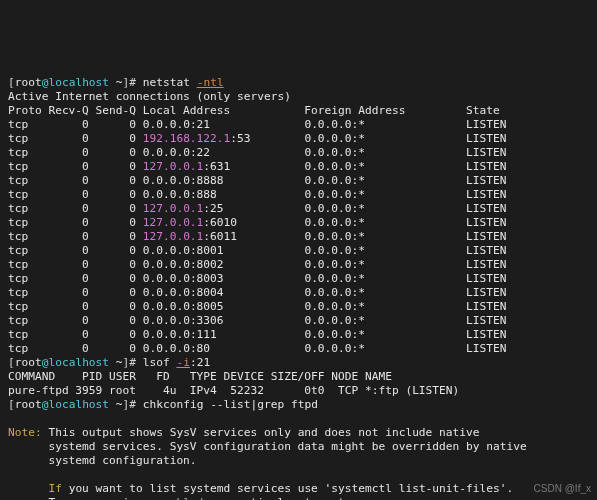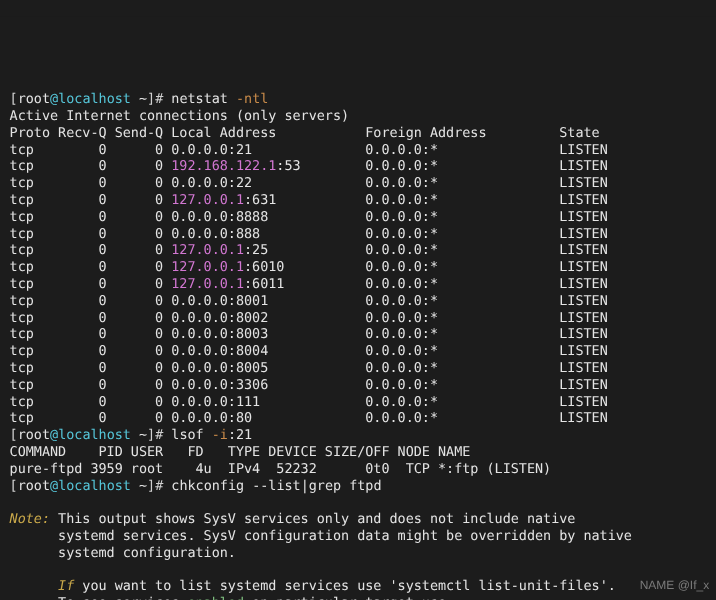--- a/index.html
+++ b/index.html
@@ -13,36 +13,36 @@
     line-height: 14px;
     color: #d0d0d0;
     overflow: hidden;
     white-space: pre;
   }
   .term    { padding: 6px 4px 0 8px; }
   .w       { color: #e4e4e4; }
   .cyan    { color: #56c6d9; }
   .mag     { color: #d277d2; text-align: right; }
   .green   { color: #7fbf7f; }
-  .note    { color: #c9a84a; font-style: italic; }
-  .cmd     { color: #c98b4a; }
+  .note    { color: #c9a84a; }
+  .cmd     { color: #c98b4a; text-decoration: underline; }
   .brkt    { color: #d0d0d0; }
   .watermark {
     position: absolute;
     right: 6px;
     bottom: 4px;
     font-size: 10px;
     color: #7a7a7a;
     font-family: sans-serif;
     white-space: nowrap;
   }
   .row { display:block; }
 </style>
 </head>
 <body>
 
 
 
 <div class="term"><span class="row"><span class="brkt">[</span><span class="w">root</span><span class="cyan">@</span><span class="cyan">localhost</span><span class="w"> ~</span><span class="brkt">]# </span><span class="w">netstat </span><span class="cmd">-ntl</span></span><span class="row w">Active Internet connections (only servers)</span><span class="row w">Proto Recv-Q Send-Q Local Address           Foreign Address         State</span><span class="row"><span class="w">tcp        0      0 </span><span class="w">0.0.0.0</span><span class="w">:21</span><span class="w">              </span><span class="w">0.0.0.0:*               </span><span class="w">LISTEN</span></span><span class="row"><span class="w">tcp        0      0 </span><span class="mag">192.168.122.1</span><span class="w">:53</span><span class="w">        </span><span class="w">0.0.0.0:*               </span><span class="w">LISTEN</span></span><span class="row"><span class="w">tcp        0      0 </span><span class="w">0.0.0.0</span><span class="w">:22</span><span class="w">              </span><span class="w">0.0.0.0:*               </span><span class="w">LISTEN</span></span><span class="row"><span class="w">tcp        0      0 </span><span class="mag">127.0.0.1</span><span class="w">:631</span><span class="w">           </span><span class="w">0.0.0.0:*               </span><span class="w">LISTEN</span></span><span class="row"><span class="w">tcp        0      0 </span><span class="w">0.0.0.0</span><span class="w">:8888</span><span class="w">            </span><span class="w">0.0.0.0:*               </span><span class="w">LISTEN</span></span><span class="row"><span class="w">tcp        0      0 </span><span class="w">0.0.0.0</span><span class="w">:888</span><span class="w">             </span><span class="w">0.0.0.0:*               </span><span class="w">LISTEN</span></span><span class="row"><span class="w">tcp        0      0 </span><span class="mag">127.0.0.1</span><span class="w">:25</span><span class="w">            </span><span class="w">0.0.0.0:*               </span><span class="w">LISTEN</span></span><span class="row"><span class="w">tcp        0      0 </span><span class="mag">127.0.0.1</span><span class="w">:6010</span><span class="w">          </span><span class="w">0.0.0.0:*               </span><span class="w">LISTEN</span></span><span class="row"><span class="w">tcp        0      0 </span><span class="mag">127.0.0.1</span><span class="w">:6011</span><span class="w">          </span><span class="w">0.0.0.0:*               </span><span class="w">LISTEN</span></span><span class="row"><span class="w">tcp        0      0 </span><span class="w">0.0.0.0</span><span class="w">:8001</span><span class="w">            </span><span class="w">0.0.0.0:*               </span><span class="w">LISTEN</span></span><span class="row"><span class="w">tcp        0      0 </span><span class="w">0.0.0.0</span><span class="w">:8002</span><span class="w">            </span><span class="w">0.0.0.0:*               </span><span class="w">LISTEN</span></span><span class="row"><span class="w">tcp        0      0 </span><span class="w">0.0.0.0</span><span class="w">:8003</span><span class="w">            </span><span class="w">0.0.0.0:*               </span><span class="w">LISTEN</span></span><span class="row"><span class="w">tcp        0      0 </span><span class="w">0.0.0.0</span><span class="w">:8004</span><span class="w">            </span><span class="w">0.0.0.0:*               </span><span class="w">LISTEN</span></span><span class="row"><span class="w">tcp        0      0 </span><span class="w">0.0.0.0</span><span class="w">:8005</span><span class="w">            </span><span class="w">0.0.0.0:*               </span><span class="w">LISTEN</span></span><span class="row"><span class="w">tcp        0      0 </span><span class="w">0.0.0.0</span><span class="w">:3306</span><span class="w">            </span><span class="w">0.0.0.0:*               </span><span class="w">LISTEN</span></span><span class="row"><span class="w">tcp        0      0 </span><span class="w">0.0.0.0</span><span class="w">:111</span><span class="w">             </span><span class="w">0.0.0.0:*               </span><span class="w">LISTEN</span></span><span class="row"><span class="w">tcp        0      0 </span><span class="w">0.0.0.0</span><span class="w">:80</span><span class="w">              </span><span class="w">0.0.0.0:*               </span><span class="w">LISTEN</span></span><span class="row"><span class="brkt">[</span><span class="w">root</span><span class="cyan">@</span><span class="cyan">localhost</span><span class="w"> ~</span><span class="brkt">]# </span><span class="w">lsof </span><span class="cmd">-i</span><span class="w">:21</span></span><span class="row w">COMMAND    PID USER   FD   TYPE DEVICE SIZE/OFF NODE NAME</span><span class="row w">pure-ftpd 3959 root    4u  IPv4  52232      0t0  TCP *:ftp (LISTEN)</span><span class="row"><span class="brkt">[</span><span class="w">root</span><span class="cyan">@</span><span class="cyan">localhost</span><span class="w"> ~</span><span class="brkt">]# </span><span class="w">chkconfig --list|grep ftpd</span></span><span class="row">&nbsp;</span><span class="row"><span class="note">Note:</span><span class="w"> This output shows SysV services only and does not include native</span></span><span class="row w">      systemd services. SysV configuration data might be overridden by native</span><span class="row w">      systemd configuration.</span><span class="row">&nbsp;</span><span class="row"><span class="w">      </span><span class="note">If</span><span class="w"> you want to list systemd services use 'systemctl list-unit-files'.</span></span><span class="row"><span class="w">      To see services </span><span class="green">enabled</span><span class="w"> on particular target use</span></span></div>
-<div class="watermark">NAME @If_x</div>
+<div class="watermark">CSDN @If_x</div>
 
 
 
 
 </body></html>

